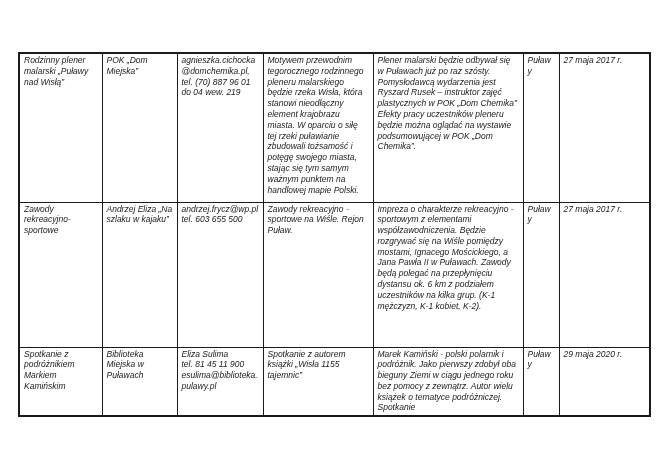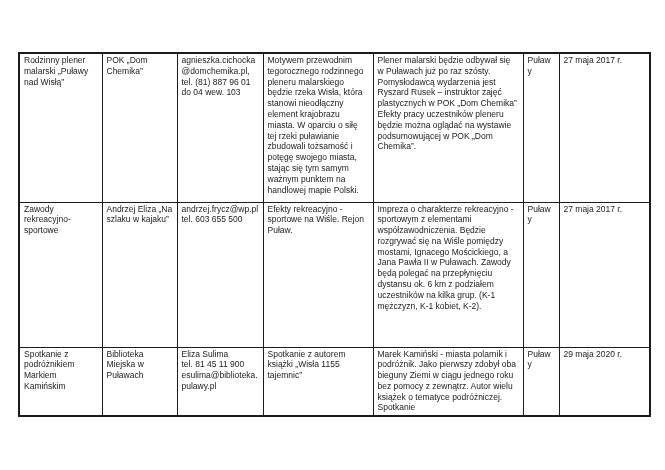--- a/index.html
+++ b/index.html
@@ -7,20 +7,21 @@
     padding: 0;
     background: #ffffff;
   }
   .page {
     position: relative;
     width: 665px;
     height: 470px;
     background: #ffffff;
     font-family: "Liberation Sans", sans-serif;
     color: #1a1a1a;
+    font-style: italic;
   }
   table.events {
     position: absolute;
     left: 18px;
     top: 52px;
     width: 631px;
     border-collapse: collapse;
     table-layout: fixed;
     border: 2px solid #1b1b1b;
   }
@@ -55,44 +56,44 @@
         <col class="c2">
         <col class="c3">
         <col class="c4">
         <col class="c5">
         <col class="c6">
         <col class="c7">
     </colgroup>
     <tbody>
       <tr class="r1">
         <td>Rodzinny plener malarski „Puławy nad Wisłą”</td>
-        <td>POK „Dom Chemika”</td>
-        <td>agnieszka.cichocka@domchemika.pl, tel. (81) 887 96 01 do 04 wew. 103</td>
+        <td>POK „Dom Miejska”</td>
+        <td>agnieszka.cichocka@domchemika.pl, tel. (70) 887 96 01 do 04 wew. 219</td>
         <td>Motywem przewodnim tegorocznego rodzinnego pleneru malarskiego będzie rzeka Wisła, która stanowi nieodłączny element krajobrazu miasta. W oparciu o siłę tej rzeki puławianie zbudowali tożsamość i potęgę swojego miasta, stając się tym samym ważnym punktem na handlowej mapie Polski.</td>
         <td>Plener malarski będzie odbywał się w Puławach już po raz szósty. Pomysłodawcą wydarzenia jest Ryszard Rusek – instruktor zajęć plastycznych w POK „Dom Chemika”
 Efekty pracy uczestników pleneru będzie można oglądać na wystawie podsumowującej w POK „Dom Chemika”.</td>
         <td>Puławy</td>
         <td>27 maja 2017 r.</td>
       </tr>
       <tr class="r2">
         <td>Zawody rekreacyjno-sportowe</td>
         <td>Andrzej Eliza „Na szlaku w kajaku”</td>
         <td>andrzej.frycz@wp.pl
 tel. 603 655 500</td>
-        <td>Efekty rekreacyjno - sportowe na Wiśle. Rejon Puław.</td>
+        <td>Zawody rekreacyjno - sportowe na Wiśle. Rejon Puław.</td>
         <td>Impreza o charakterze rekreacyjno - sportowym z elementami współzawodniczenia. Będzie rozgrywać się na Wiśle pomiędzy mostami, Ignacego Mościckiego, a Jana Pawła II w Puławach. Zawody będą polegać na przepłynięciu dystansu ok. 6 km z podziałem uczestników na kilka grup. (K-1 mężczyzn, K-1 kobiet, K-2).</td>
         <td>Puławy</td>
         <td>27 maja 2017 r.</td>
       </tr>
       <tr class="r3">
         <td>Spotkanie z podróżnikiem Markiem Kamińskim</td>
         <td>Biblioteka Miejska w Puławach</td>
         <td>Eliza Sulima
 tel. 81 45 11 900
 esulima@biblioteka.pulawy.pl</td>
         <td>Spotkanie z autorem książki „Wisła 1155 tajemnic”</td>
-        <td>Marek Kamiński - miasta polarnik i podróżnik. Jako pierwszy zdobył oba bieguny Ziemi w ciągu jednego roku bez pomocy z zewnątrz. Autor wielu książek o tematyce podróżniczej. Spotkanie</td>
+        <td>Marek Kamiński - polski polarnik i podróżnik. Jako pierwszy zdobył oba bieguny Ziemi w ciągu jednego roku bez pomocy z zewnątrz. Autor wielu książek o tematyce podróżniczej. Spotkanie</td>
         <td>Puławy</td>
         <td>29 maja 2020 r.</td>
       </tr>
     </tbody>
   </table>
 </div>
 
 </body></html>

